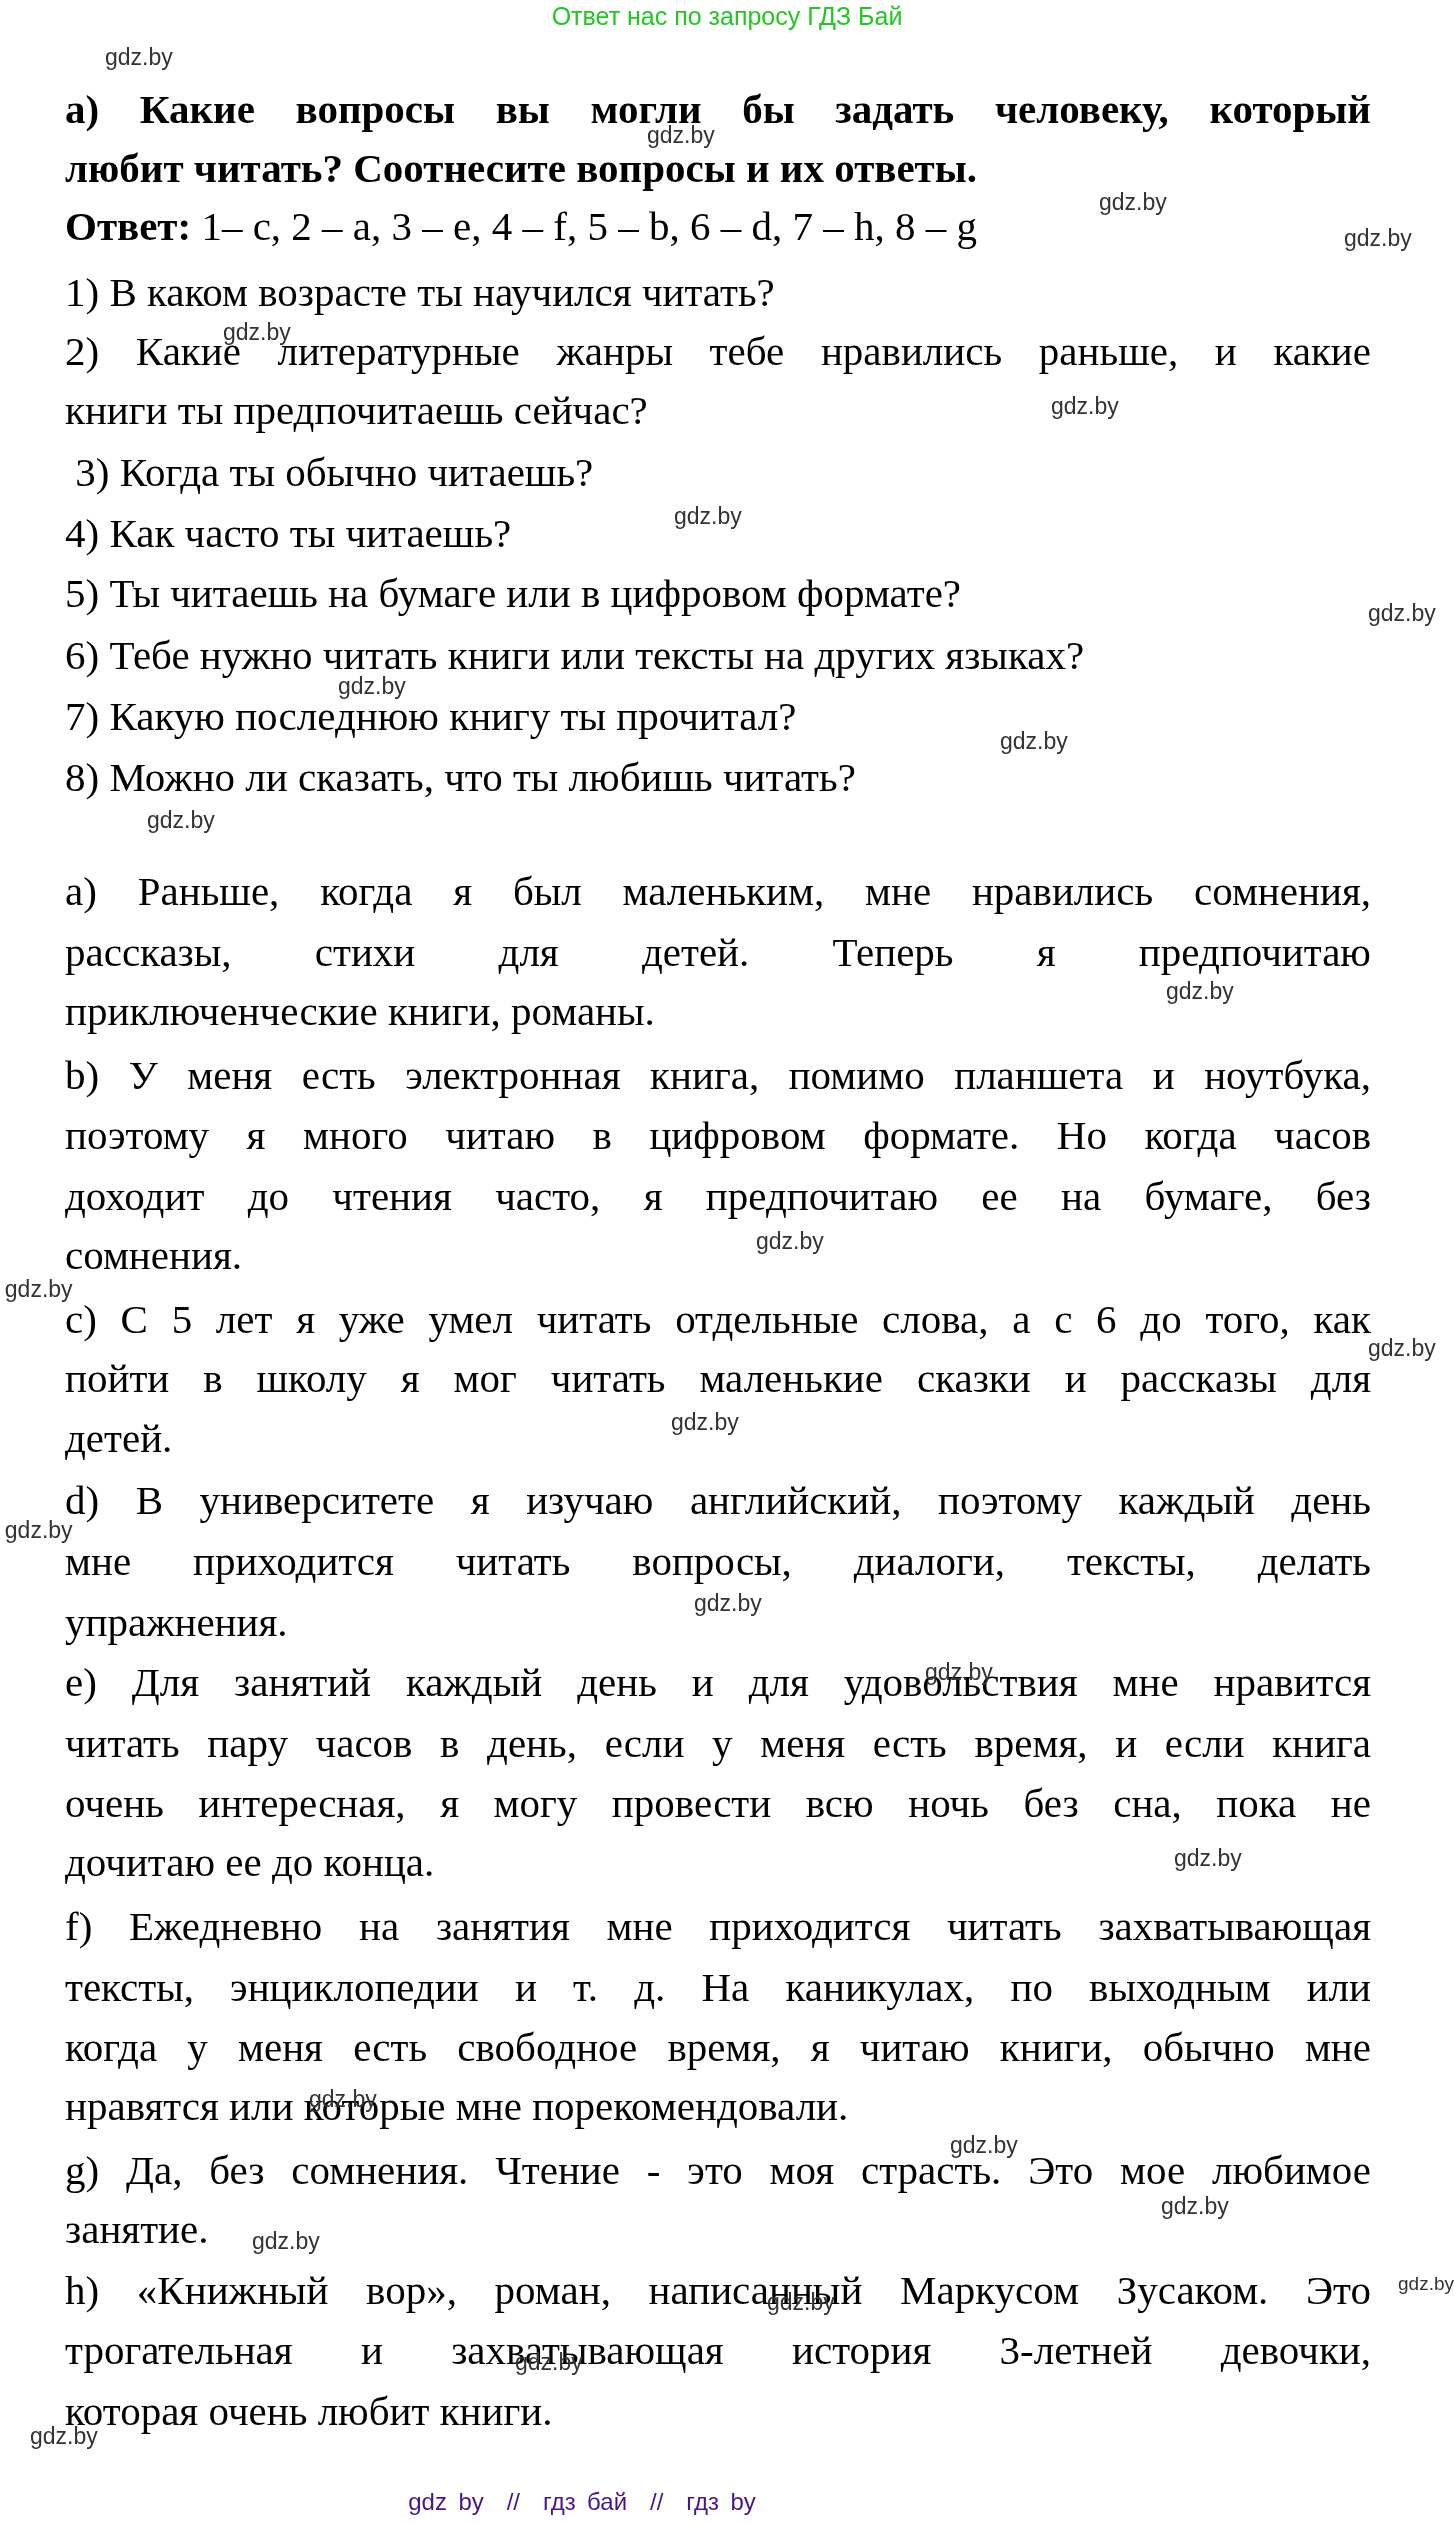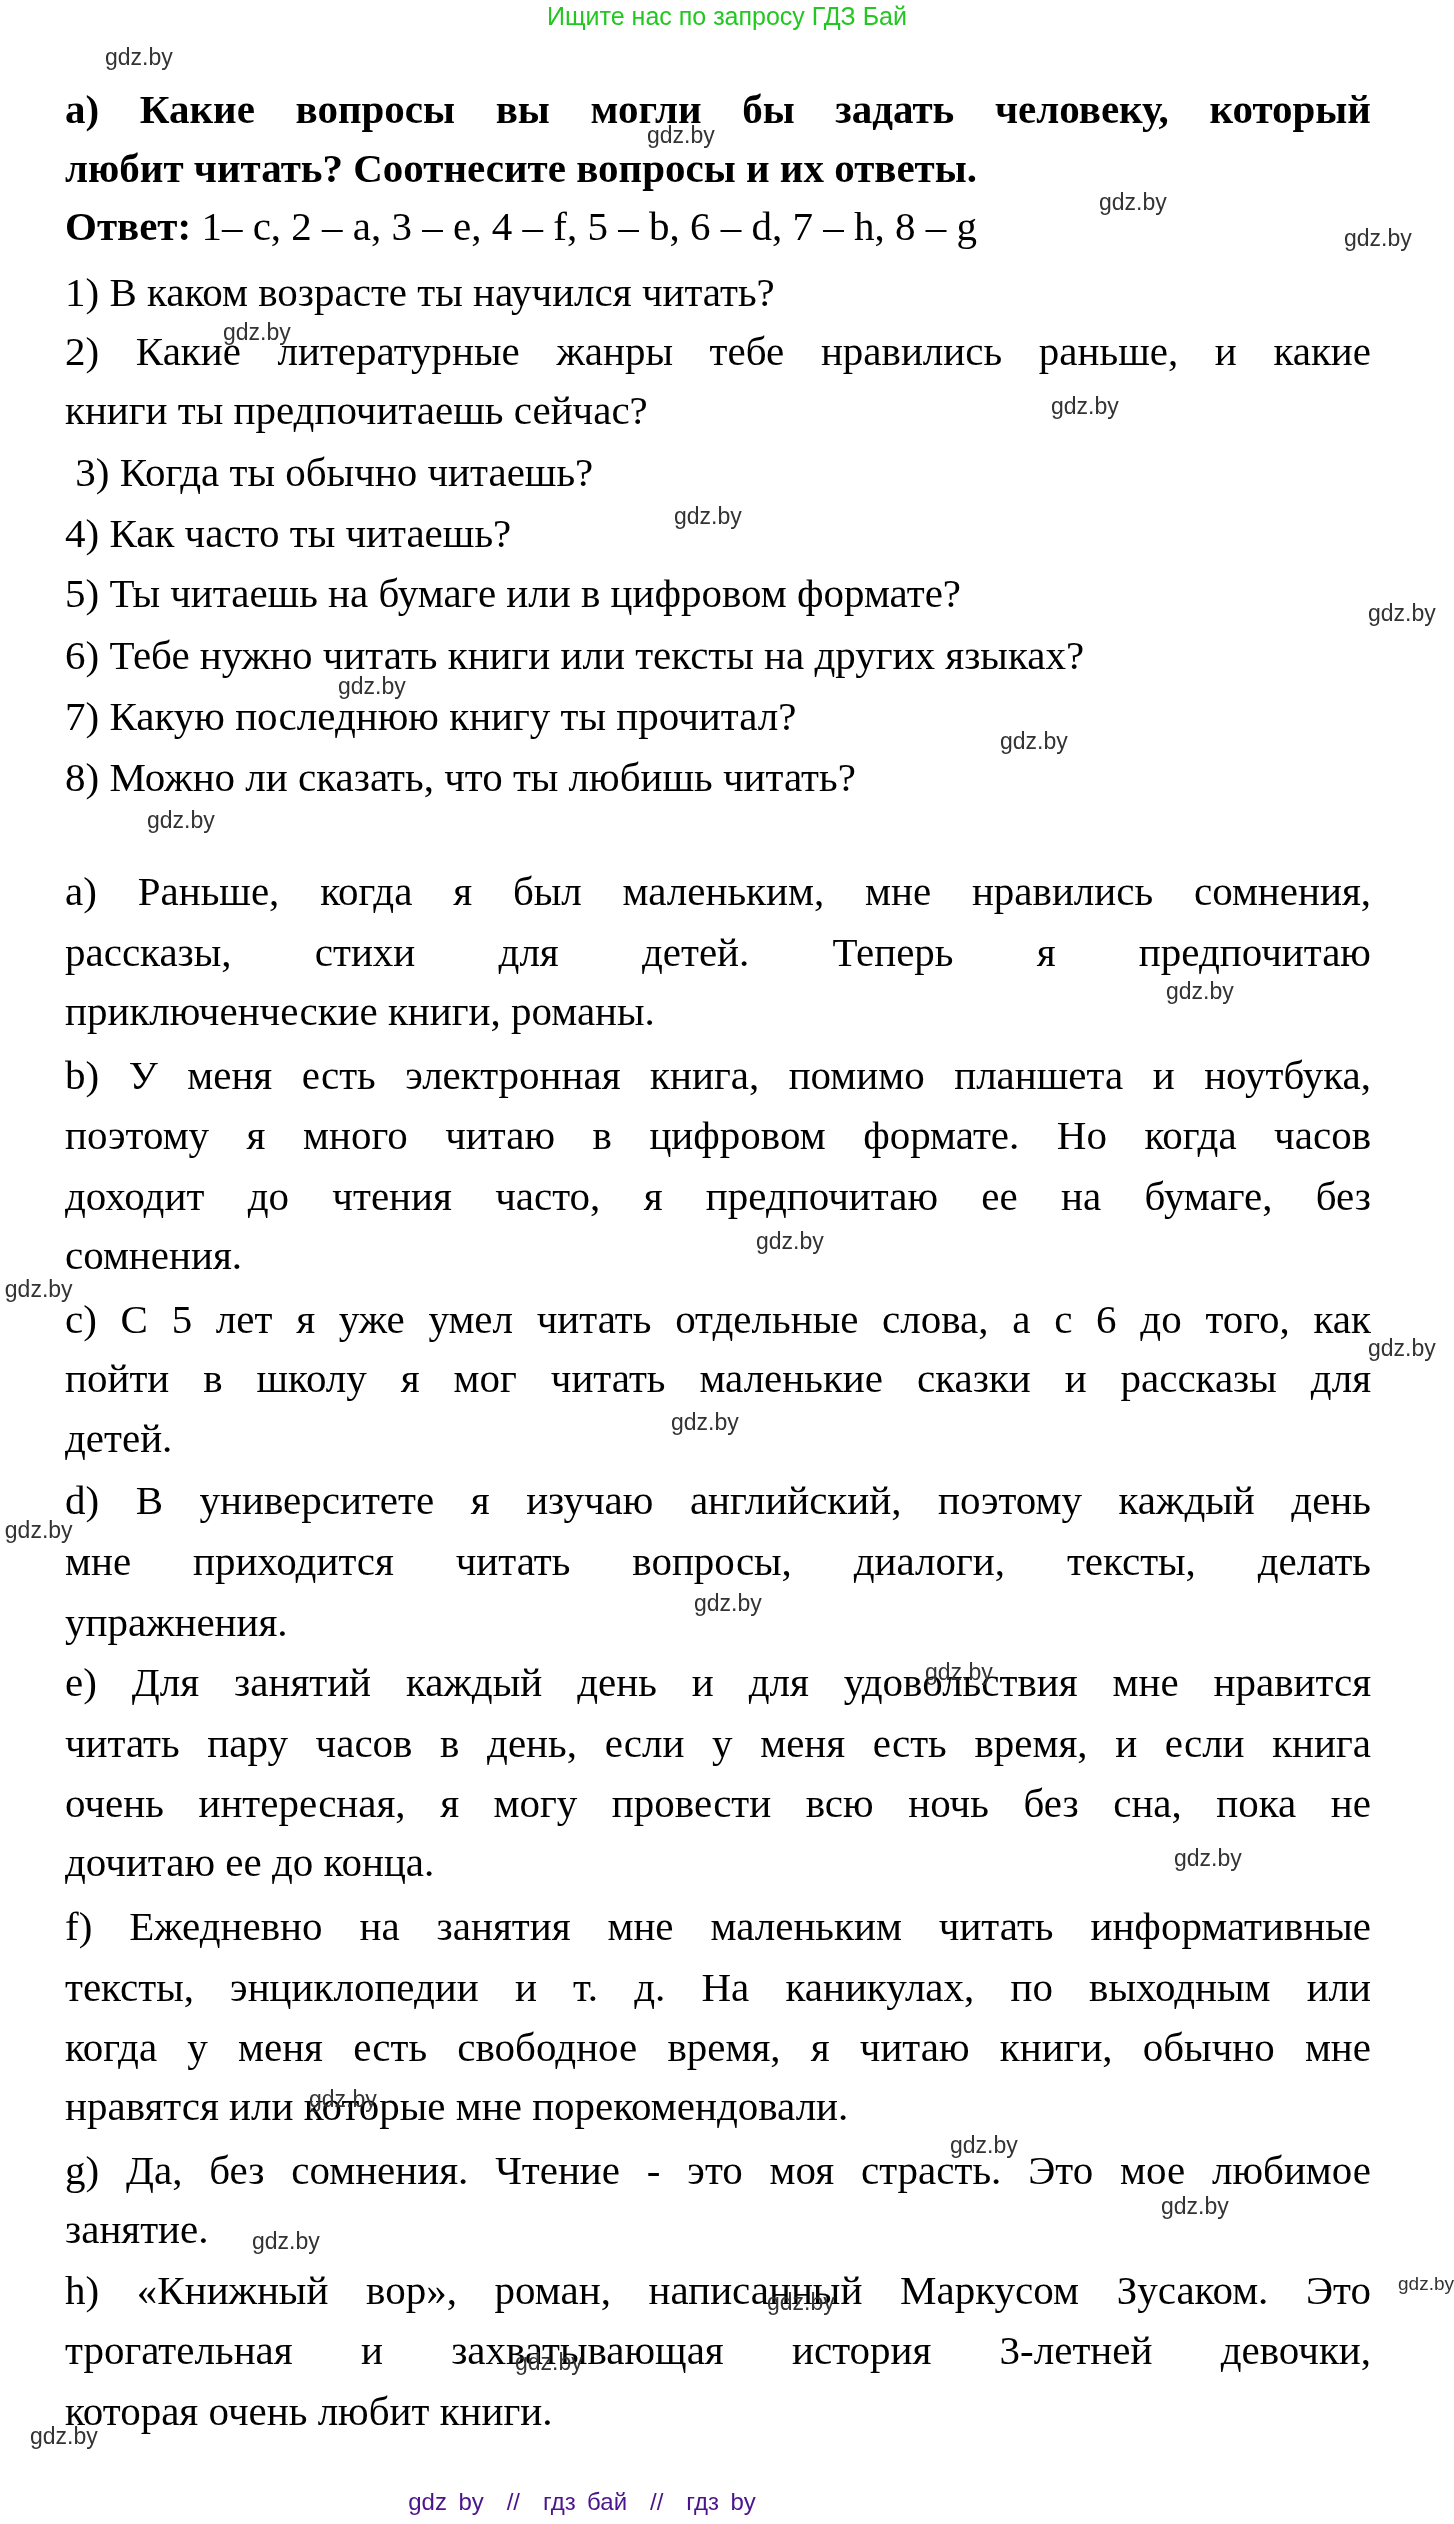--- a/index.html
+++ b/index.html
@@ -23,21 +23,21 @@
   .bold { font-weight: bold; }
   .wm {
     position: absolute; font-family: "Liberation Sans", sans-serif;
     font-size: 23px; color: #333; line-height: 24px; white-space: nowrap;
   }
   .wm.small { font-size: 19px; }
 </style>
 </head>
 <body>
 
-<div class="top-banner">Ищите нас по запросу ГДЗ Бай</div>
+<div class="top-banner">Ответ нас по запросу ГДЗ Бай</div>
 
 <div class="line bold justify" style="top:85px">а) Какие вопросы вы могли бы задать человеку, который</div>
 <div class="line bold" style="top:144px">любит читать? Соотнесите вопросы и их ответы.</div>
 <div class="line" style="top:202px"><span class="bold">Ответ:</span><span> 1– c, 2 – a, 3 – e, 4 – f, 5 – b, 6 – d, 7 – h, 8 – g</span></div>
 
 <div class="line" style="top:268px">1) В каком возрасте ты научился читать?</div>
 <div class="line justify" style="top:327px">2) Какие литературные жанры тебе нравились раньше, и какие</div>
 <div class="line" style="top:386px">книги ты предпочитаешь сейчас?</div>
 <div class="line" style="top:448px; white-space:pre"> 3) Когда ты обычно читаешь?</div>
 <div class="line" style="top:509px">4) Как часто ты читаешь?</div>
@@ -61,21 +61,21 @@
 
 <div class="line justify" style="top:1476px">d) В университете я изучаю английский, поэтому каждый день</div>
 <div class="line justify" style="top:1537px">мне приходится читать вопросы, диалоги, тексты, делать</div>
 <div class="line" style="top:1598px">упражнения.</div>
 
 <div class="line justify" style="top:1658px">e) Для занятий каждый день и для удовольствия мне нравится</div>
 <div class="line justify" style="top:1719px">читать пару часов в день, если у меня есть время, и если книга</div>
 <div class="line justify" style="top:1779px">очень интересная, я могу провести всю ночь без сна, пока не</div>
 <div class="line" style="top:1838px">дочитаю ее до конца.</div>
 
-<div class="line justify" style="top:1902px">f) Ежедневно на занятия мне маленьким читать информативные</div>
+<div class="line justify" style="top:1902px">f) Ежедневно на занятия мне приходится читать захватывающая</div>
 <div class="line justify" style="top:1963px">тексты, энциклопедии и т. д. На каникулах, по выходным или</div>
 <div class="line justify" style="top:2023px">когда у меня есть свободное время, я читаю книги, обычно мне</div>
 <div class="line" style="top:2082px">нравятся или которые мне порекомендовали.</div>
 
 <div class="line justify" style="top:2146px">g) Да, без сомнения. Чтение - это моя страсть. Это мое любимое</div>
 <div class="line" style="top:2205px">занятие.</div>
 
 <div class="line justify" style="top:2266px">h) «Книжный вор», роман, написанный Маркусом Зусаком. Это</div>
 <div class="line justify" style="top:2326px">трогательная и захватывающая история 3-летней девочки,</div>
 <div class="line" style="top:2387px">которая очень любит книги.</div>

